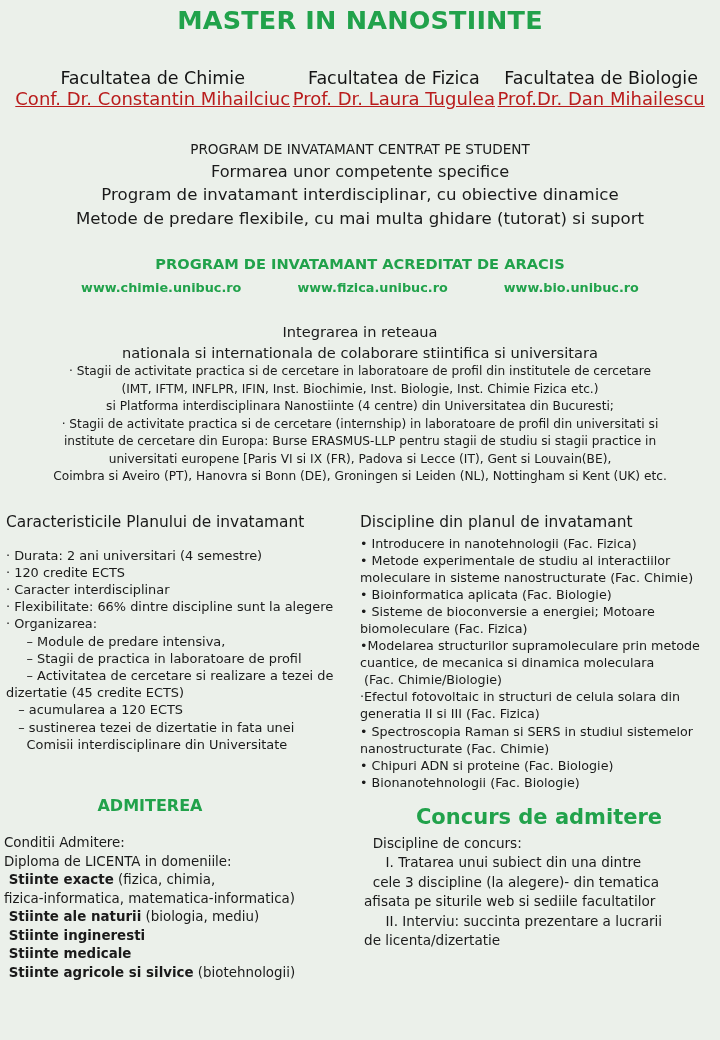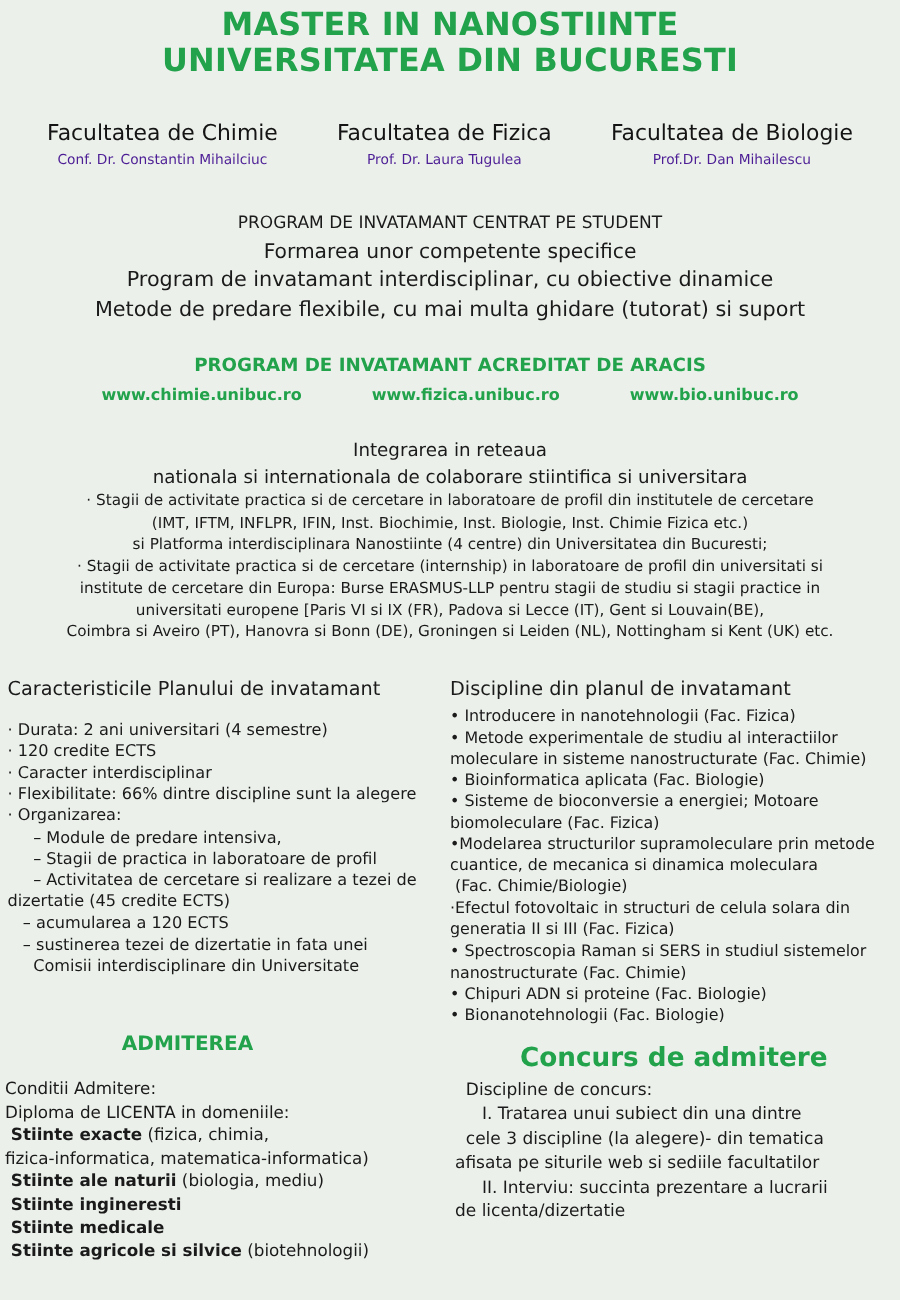--- a/index.html
+++ b/index.html
@@ -46,24 +46,25 @@
   .faculty {
     text-align: center;
     flex: 1 1 auto;
   }
   .faculty-name {
     font-size: 17.5px;
     line-height: 22px;
     color: #141414;
   }
   .faculty-person {
-    font-size: 11px;
+    font-size: 18px;
     line-height: 17px;
     margin-top: 1px;
-    color: #4c1d95;
+    color: #b91c1c;
+    text-decoration: underline;
   }
 
   
   .program {
     text-align: center;
     margin-top: 32px;
   }
   .program .p-small {
     font-size: 13.6px;
     line-height: 21px;
@@ -201,21 +202,20 @@
   }
   .concurs-body { margin-top: 3px; padding-left: 6px;}
 </style>
 </head>
 <body style="background: rgb(235, 240, 234);">
 
 <div class="slide">
 
   <div class="title-block">
     <div class="title-line">MASTER IN NANOSTIINTE</div>
-    <div class="title-line">UNIVERSITATEA DIN BUCURESTI</div>
   </div>
 
   <div class="faculties">
     <div class="faculty">
       <div class="faculty-name">Facultatea de Chimie</div>
       <div class="faculty-person">Conf. Dr. Constantin Mihailciuc</div>
     </div>
     <div class="faculty">
       <div class="faculty-name">Facultatea de Fizica</div>
       <div class="faculty-person">Prof. Dr. Laura Tugulea</div>

